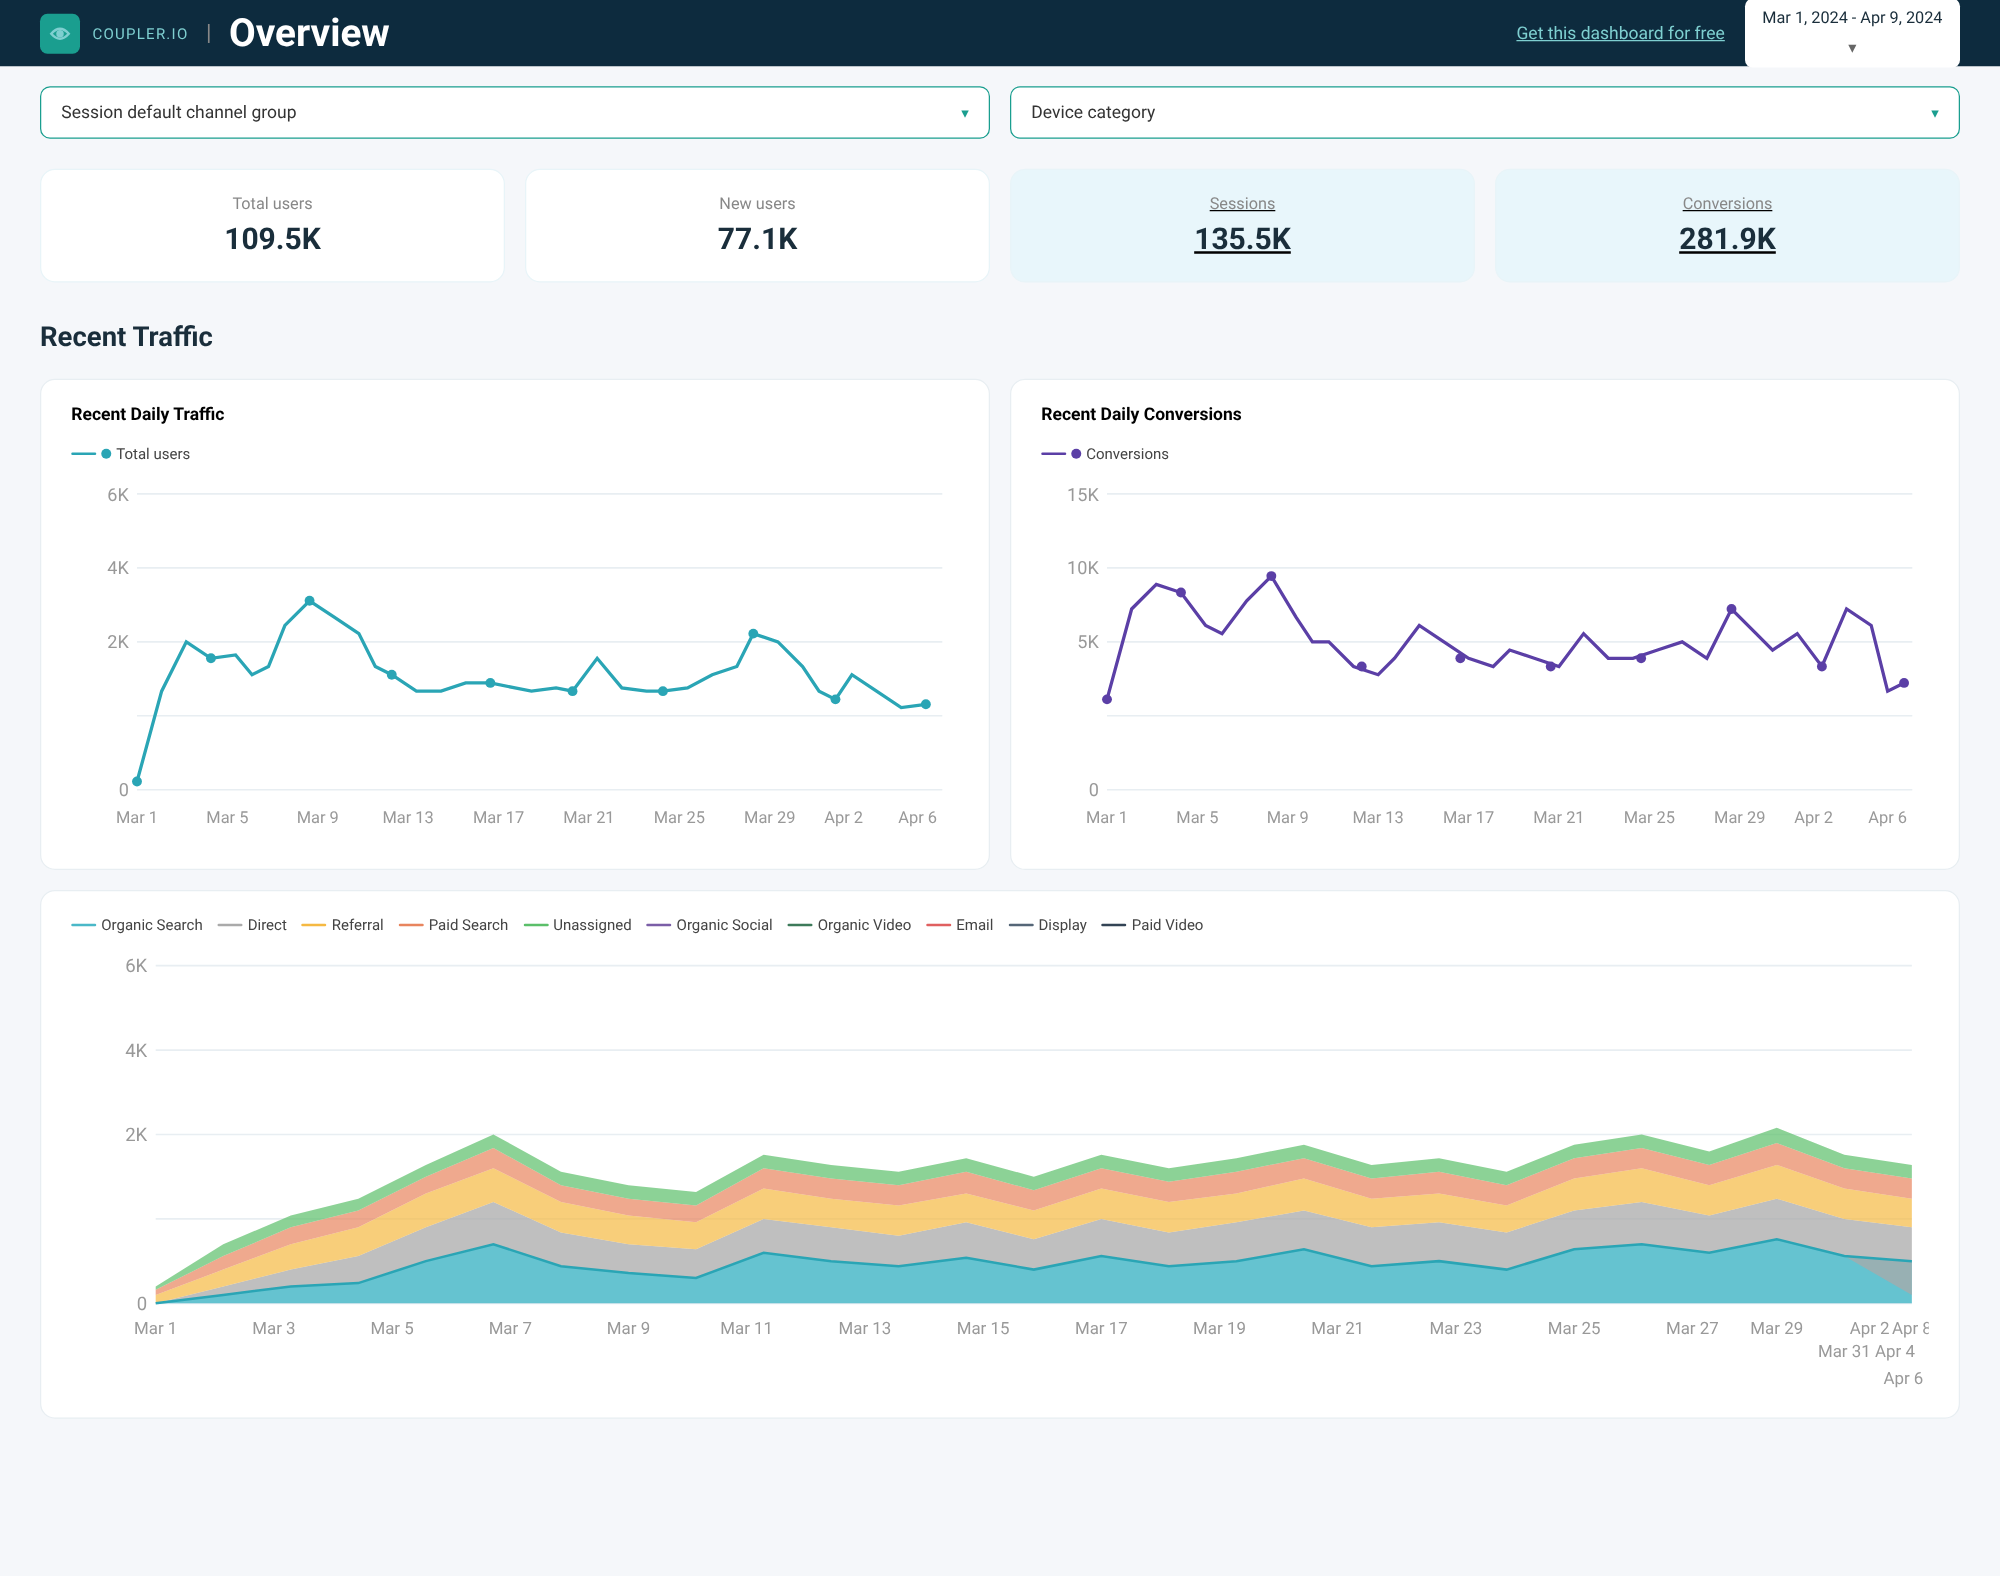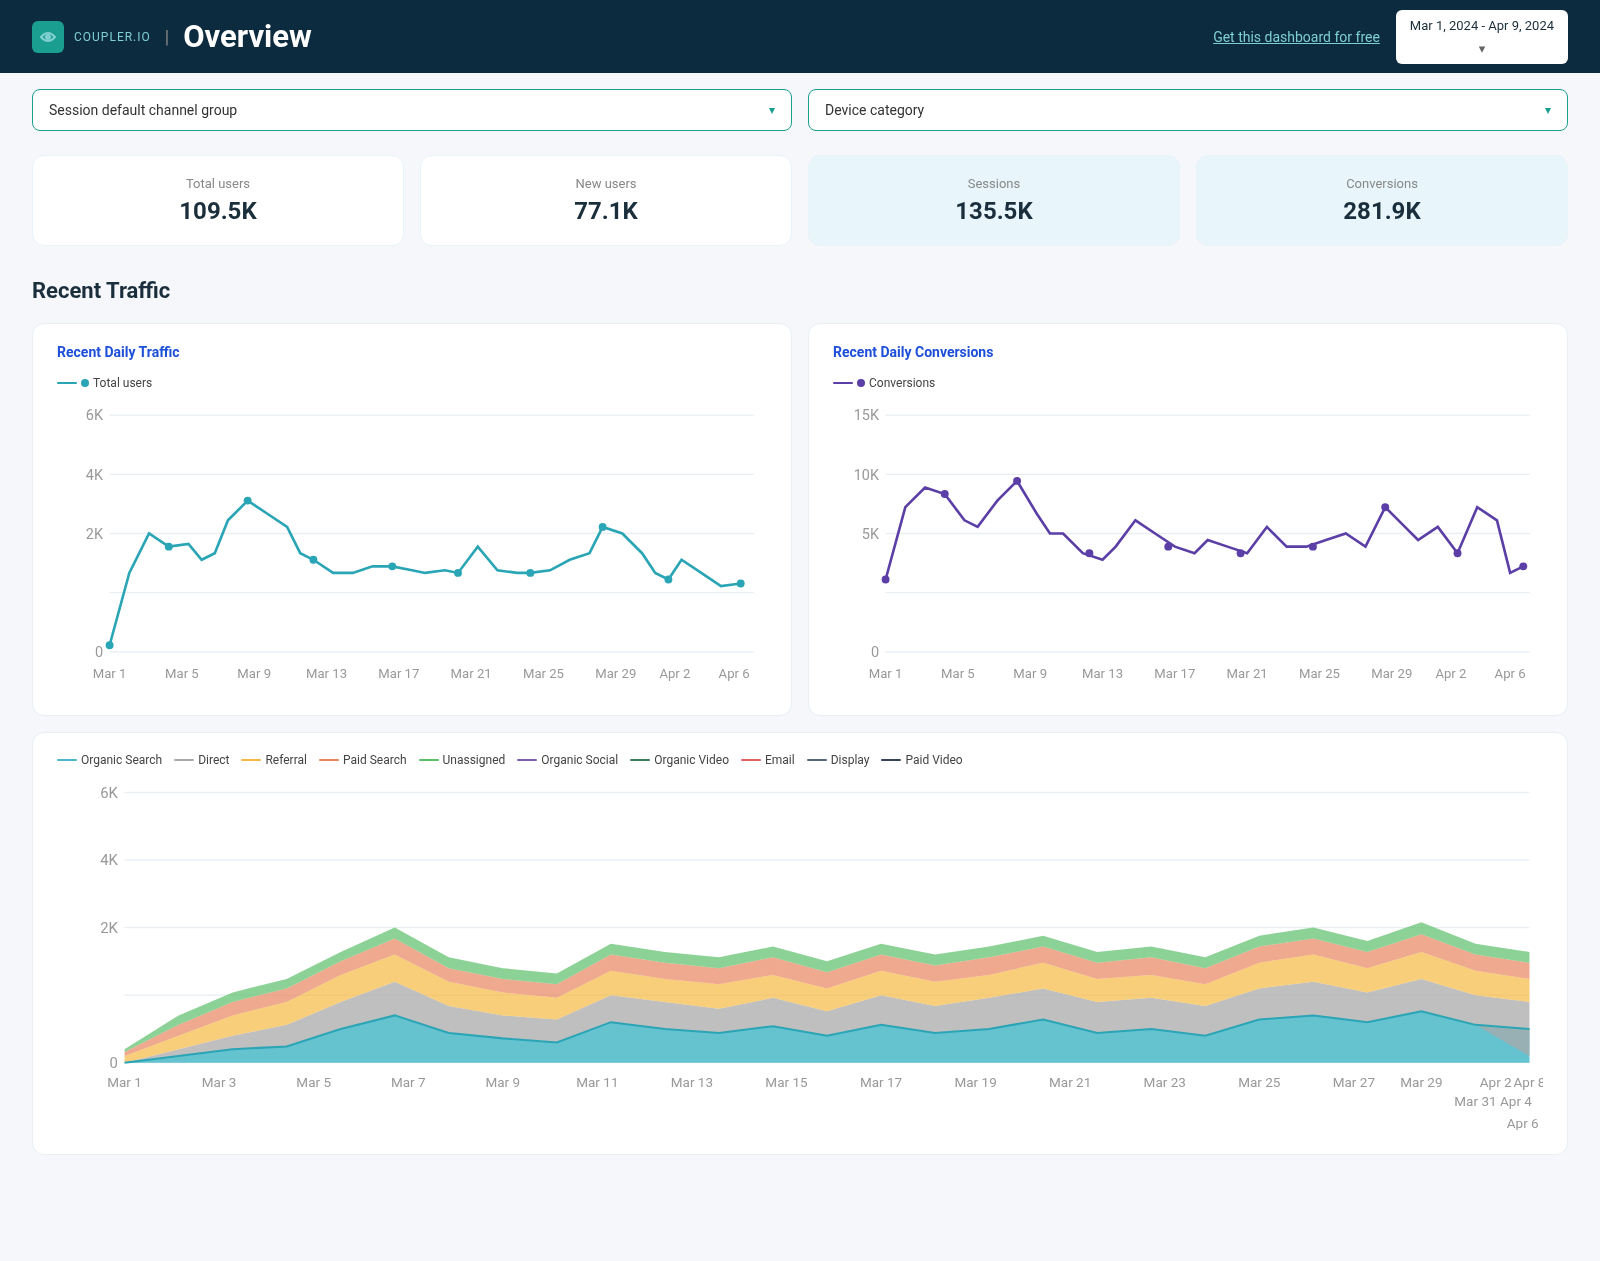--- a/index.html
+++ b/index.html
@@ -4,21 +4,21 @@
   <style>
     * { box-sizing: border-box; margin: 0; padding: 0; }
     body { font-family: -apple-system, BlinkMacSystemFont, 'Segoe UI', Roboto, sans-serif; background: #f5f7fa; }
 
     
     .header {
       background: #0d2b3e;
       display: flex;
       align-items: center;
       padding: 0 32px;
-      height: 73px;
+      height: 53px;
       gap: 16px;
     }
     .logo-area {
       display: flex;
       align-items: center;
       gap: 10px;
       margin-right: auto;
     }
     .logo-icon {
       width: 32px;
@@ -101,20 +101,21 @@
     }
     .stat-card {
       background: white;
       border-radius: 12px;
       padding: 20px 24px;
       text-align: center;
       border: 1px solid #e8f4f8;
     }
     .stat-card:nth-child(3), .stat-card:nth-child(4) {
       background: #e8f6fb;
+      text-decoration: underline;
     }
     .stat-label {
       font-size: 13px;
       color: #888;
       margin-bottom: 6px;
     }
     .stat-value {
       font-size: 24px;
       font-weight: 700;
       color: #1a2e3b;
@@ -137,21 +138,21 @@
     }
     .chart-card {
       background: white;
       border-radius: 12px;
       padding: 20px 24px;
       border: 1px solid #e8eef2;
     }
     .chart-title {
       font-size: 14px;
       font-weight: 700;
-      color: #1d4ed8;
+      color: #000000;
       margin-bottom: 16px;
     }
     .chart-full {
       background: white;
       border-radius: 12px;
       padding: 20px 24px;
       border: 1px solid #e8eef2;
     }
 
     svg text { font-family: -apple-system, BlinkMacSystemFont, 'Segoe UI', Roboto, sans-serif; }

